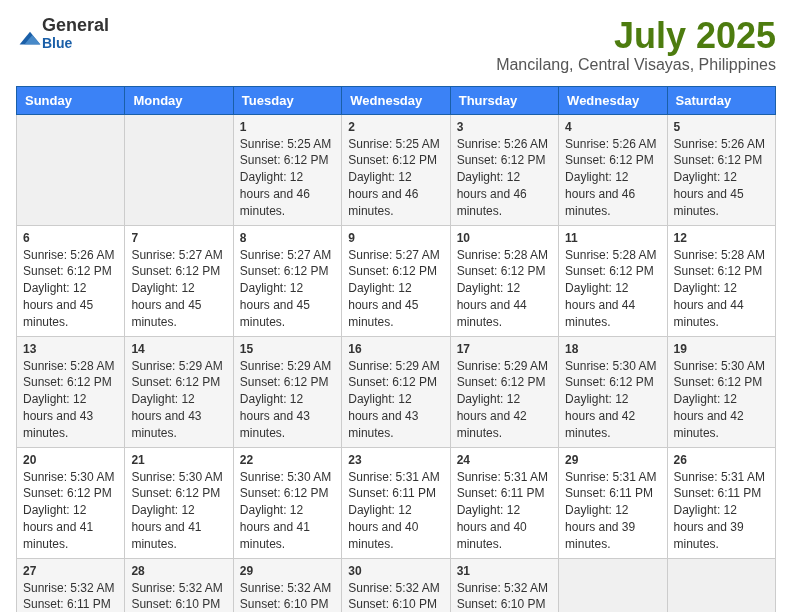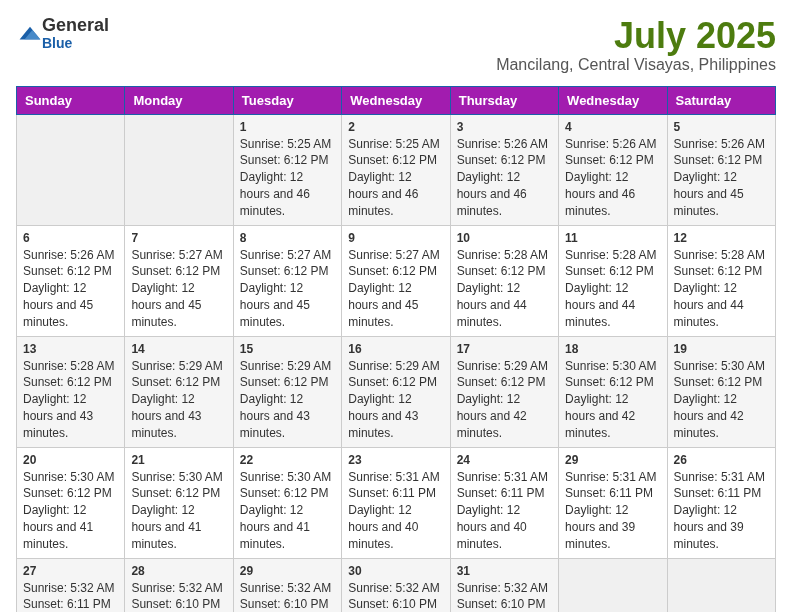--- a/index.html
+++ b/index.html
@@ -53,21 +53,21 @@
     .location-title {
       font-size: 16px;
       color: #555;
     }
     .calendar {
       width: 100%;
       border-collapse: collapse;
       border: 1px solid #ccc;
     }
     .calendar th {
-      background: #a21caf;
+      background: #3b82f6;
       color: #fff;
       font-size: 13px;
       font-weight: bold;
       padding: 6px 8px;
       text-align: left;
       border: 1px solid #1a5fa8;
     }
     .calendar td {
       width: 14.28%;
       vertical-align: top;
@@ -97,21 +97,21 @@
     }
     .empty-cell {
       background: #f0f0f0 !important;
     }
   </style>
 </head>
 <body>
 
 <div class="header">
   <div class="logo">
-    <div style="display:flex; align-items:center;">
+    <div style="display:flex; align-items:flex-end;">
       <svg class="logo-icon" viewBox="0 0 30 30" xmlns="http://www.w3.org/2000/svg">
         <polygon points="2,22 15,6 28,22" fill="#1a5fa8"></polygon>
         <polygon points="8,22 18,10 28,22" fill="#5b9bd5" opacity="0.7"></polygon>
       </svg>
       <div class="logo-text">
         <span class="logo-general">General</span>
         <span class="logo-blue">Blue</span>
       </div>
     </div>
   </div>

